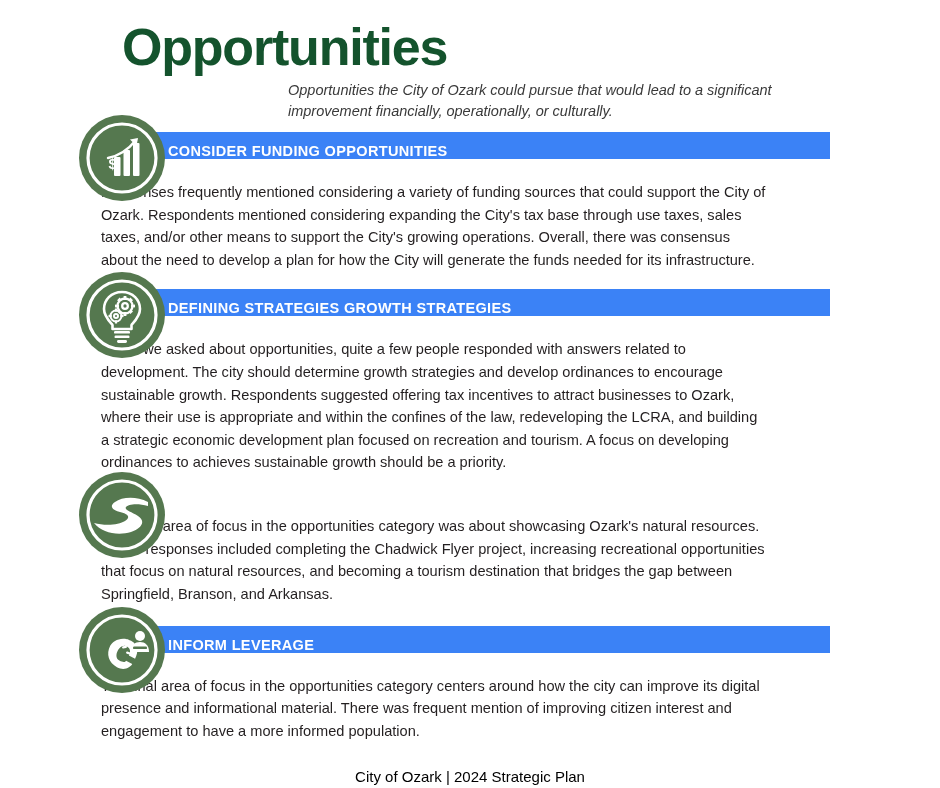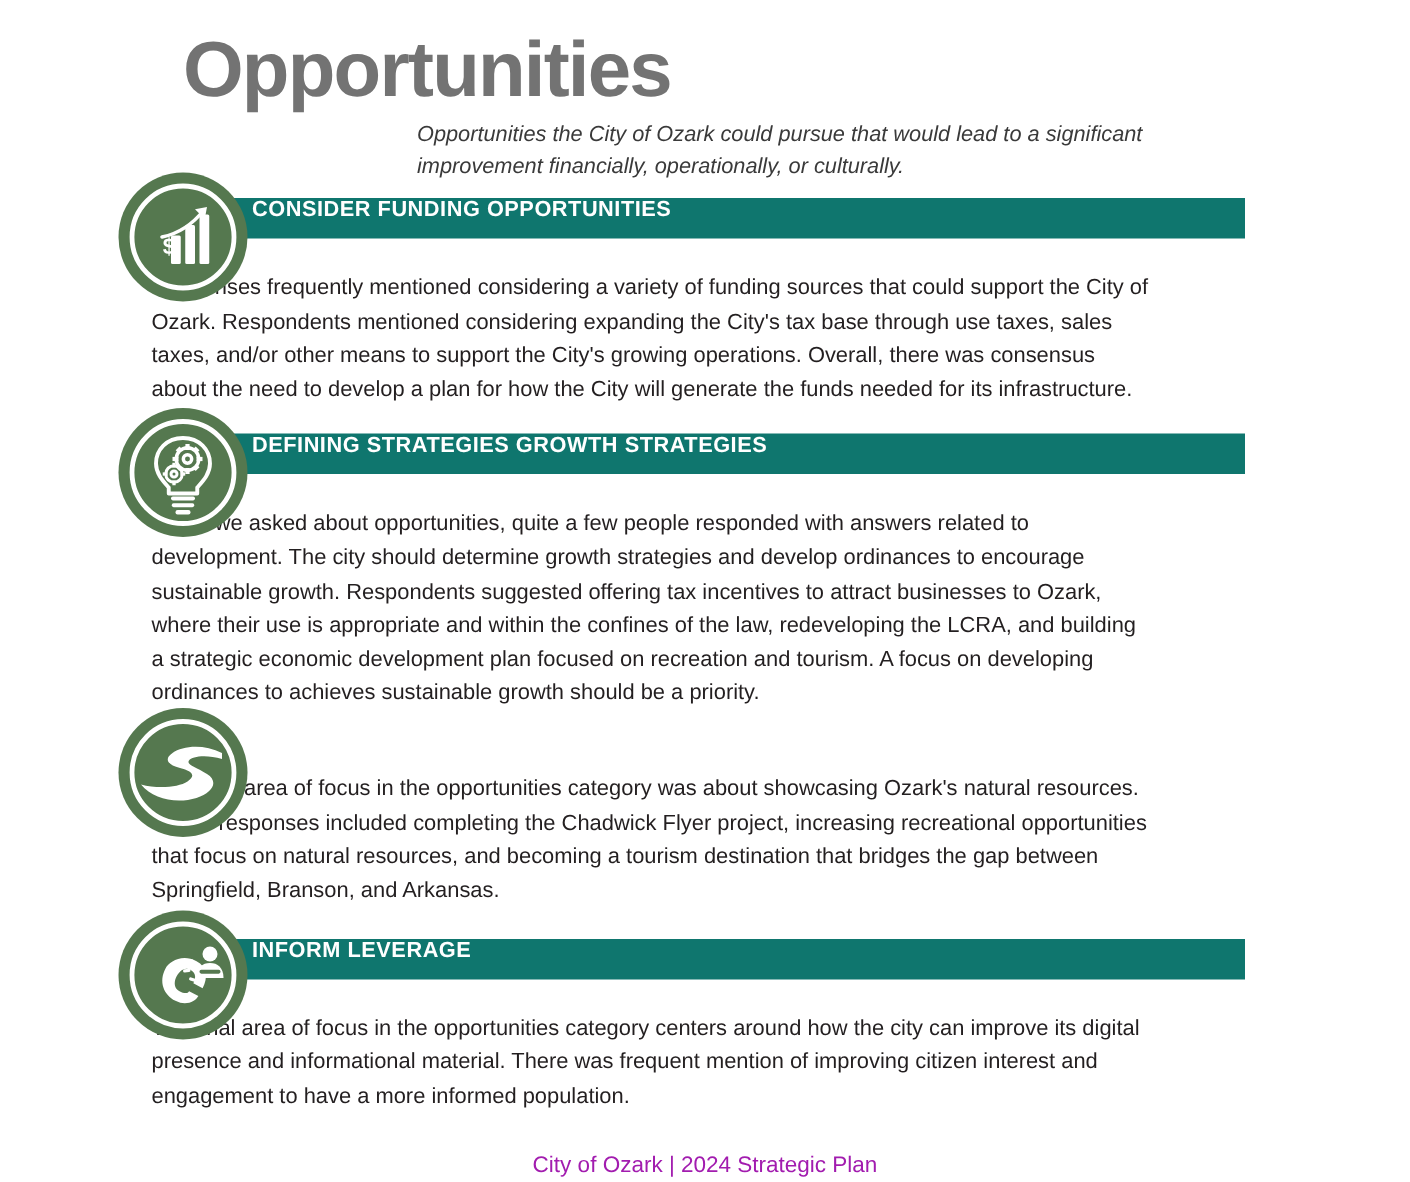--- a/index.html
+++ b/index.html
@@ -21,26 +21,26 @@
     position: relative;
     height: 128px;
   }
   #page-title {
     position: absolute;
     left: 122px;
     top: 20px;
     font-size: 52px;
     font-weight: bold;
     letter-spacing: -1.2px;
-    color: #737373;
+    color: #14532d;
     line-height: 1.05;
   }
   #page-subtitle {
     position: absolute;
-    left: 278px;
+    left: 288px;
     top: 80px;
     width: 500px;
     font-size: 14.5px;
     font-style: italic;
     line-height: 1.45;
     color: #3a3a3a;
   }
 
   
   .section {
@@ -54,23 +54,23 @@
     height: 88px;
     z-index: 3;
   }
   .section-icon svg { display: block; }
 
   .banner {
     position: relative;
     margin-left: 152px;
     width: 678px;
     height: 27px;
-    background: #0f766e;
+    background: #3b82f6;
     display: flex;
-    align-items: flex-start;
+    align-items: flex-end;
     box-sizing: border-box;
     padding-left: 16px;
   }
   .banner-label {
     color: #ffffff;
     font-size: 14.5px;
     font-weight: bold;
     letter-spacing: 0.35px;
     white-space: nowrap;
   }
@@ -94,21 +94,21 @@
   #icon-funding   { top: -18px; }
   #icon-growth    { top: -18px; }
   #icon-resources { top: -22px; }
   #icon-inform    { top: -20px; }
 
   
   #page-footer {
     margin-top: 26px;
     text-align: center;
     font-size: 15px;
-    color: #a21caf;
+    color: #000000;
   }
 </style>
 </head>
 <body>
 
 <div id="page-header">
   <div id="page-title">Opportunities</div>
   <div id="page-subtitle">Opportunities the City of Ozark could pursue that would lead to a significant improvement financially, operationally, or culturally.</div>
 </div>
 

